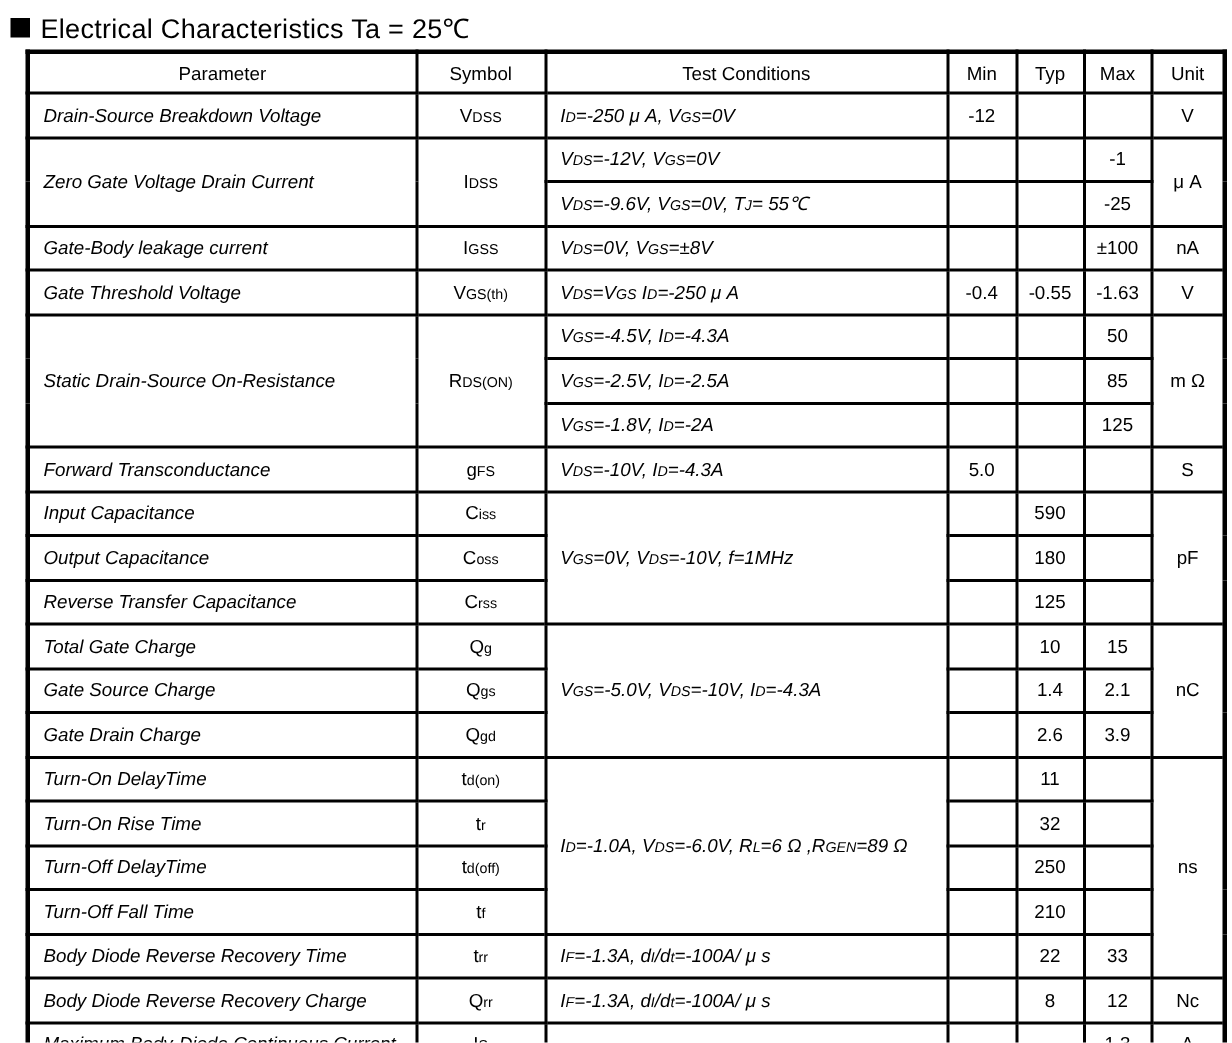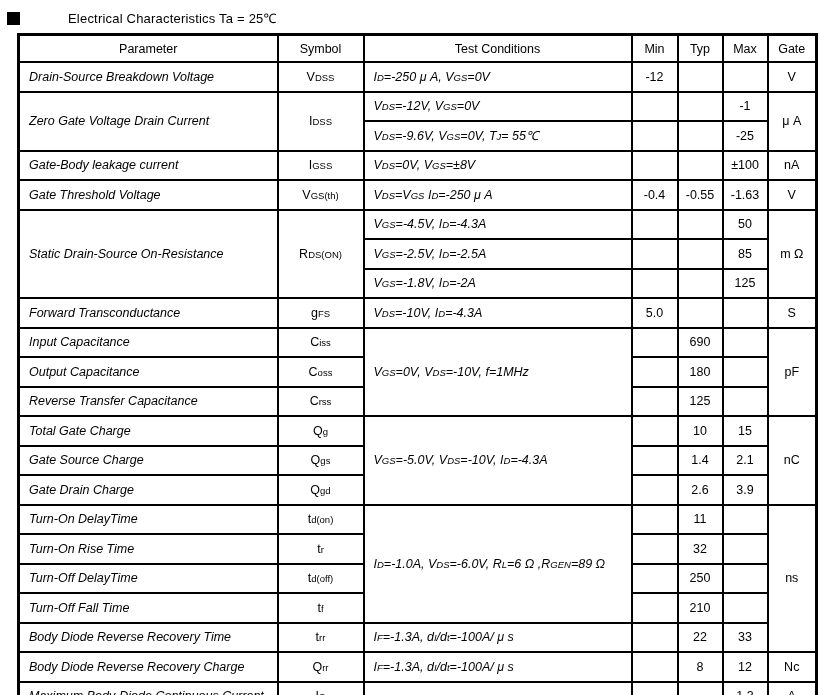--- a/index.html
+++ b/index.html
@@ -1,19 +1,19 @@
 <!DOCTYPE html>
 <html><head>
 <meta charset="utf-8">
 <style>
   html,body{margin:0;padding:0;background:#fff;}
   body{width:821px;height:695px;font-family:"Liberation Sans",sans-serif;color:#000;overflow:hidden;}
   .title-row{display:flex;align-items:center;gap:7px;padding:7px 0 0 7px;height:22px;}
   .title-marker{width:13px;height:13px;background:#000;display:inline-block;flex:0 0 auto;}
-  .title-text{font-size:13px;letter-spacing:0.2px;white-space:nowrap;margin-left:41px;}
+  .title-text{font-size:18px;letter-spacing:0.2px;white-space:nowrap;}
   table{border-collapse:collapse;table-layout:fixed;margin:4px 0 0 17px;width:798px;
         border:3px solid #000;border-bottom:5px solid #000;}
   th,td{border:2px solid #000;font-size:12.5px;text-align:center;vertical-align:middle;
         padding:0 2px;overflow:hidden;white-space:nowrap;}
   th{height:25px;font-weight:normal;margin-top:43px;}
   td{height:27.5px;}
   td.left{text-align:left;padding-left:9px;font-style:italic;}
   .sb{font-size:9.5px;letter-spacing:0;margin-top:48px;}
 </style>
 </head>
@@ -35,21 +35,21 @@
       <col style="width: 49px;">
     </colgroup>
   <thead>
       <tr>
         <th>Parameter</th>
         <th>Symbol</th>
         <th>Test Conditions</th>
         <th>Min</th>
         <th>Typ</th>
         <th>Max</th>
-        <th>Gate</th>
+        <th>Unit</th>
       </tr>
     </thead>
   <tbody>
       <tr>
         <td class="left">Drain-Source Breakdown Voltage</td>
         <td>V<span class="sb">DSS</span></td>
         <td class="left">I<span class="sb">D</span>=-250 μ A, V<span class="sb">GS</span>=0V</td>
         <td>-12</td>
         <td></td>
         <td></td>
@@ -116,21 +116,21 @@
         <td>5.0</td>
         <td></td>
         <td></td>
         <td>S</td>
       </tr>
       <tr>
         <td class="left">Input Capacitance</td>
         <td>C<span class="sb">iss</span></td>
         <td rowspan="3" class="left">V<span class="sb">GS</span>=0V, V<span class="sb">DS</span>=-10V, f=1MHz</td>
         <td></td>
-        <td>690</td>
+        <td>590</td>
         <td></td>
         <td rowspan="3">pF</td>
       </tr>
       <tr>
         <td class="left">Output Capacitance</td>
         <td>C<span class="sb">oss</span></td>
         <td></td>
         <td>180</td>
         <td></td>
       </tr>

